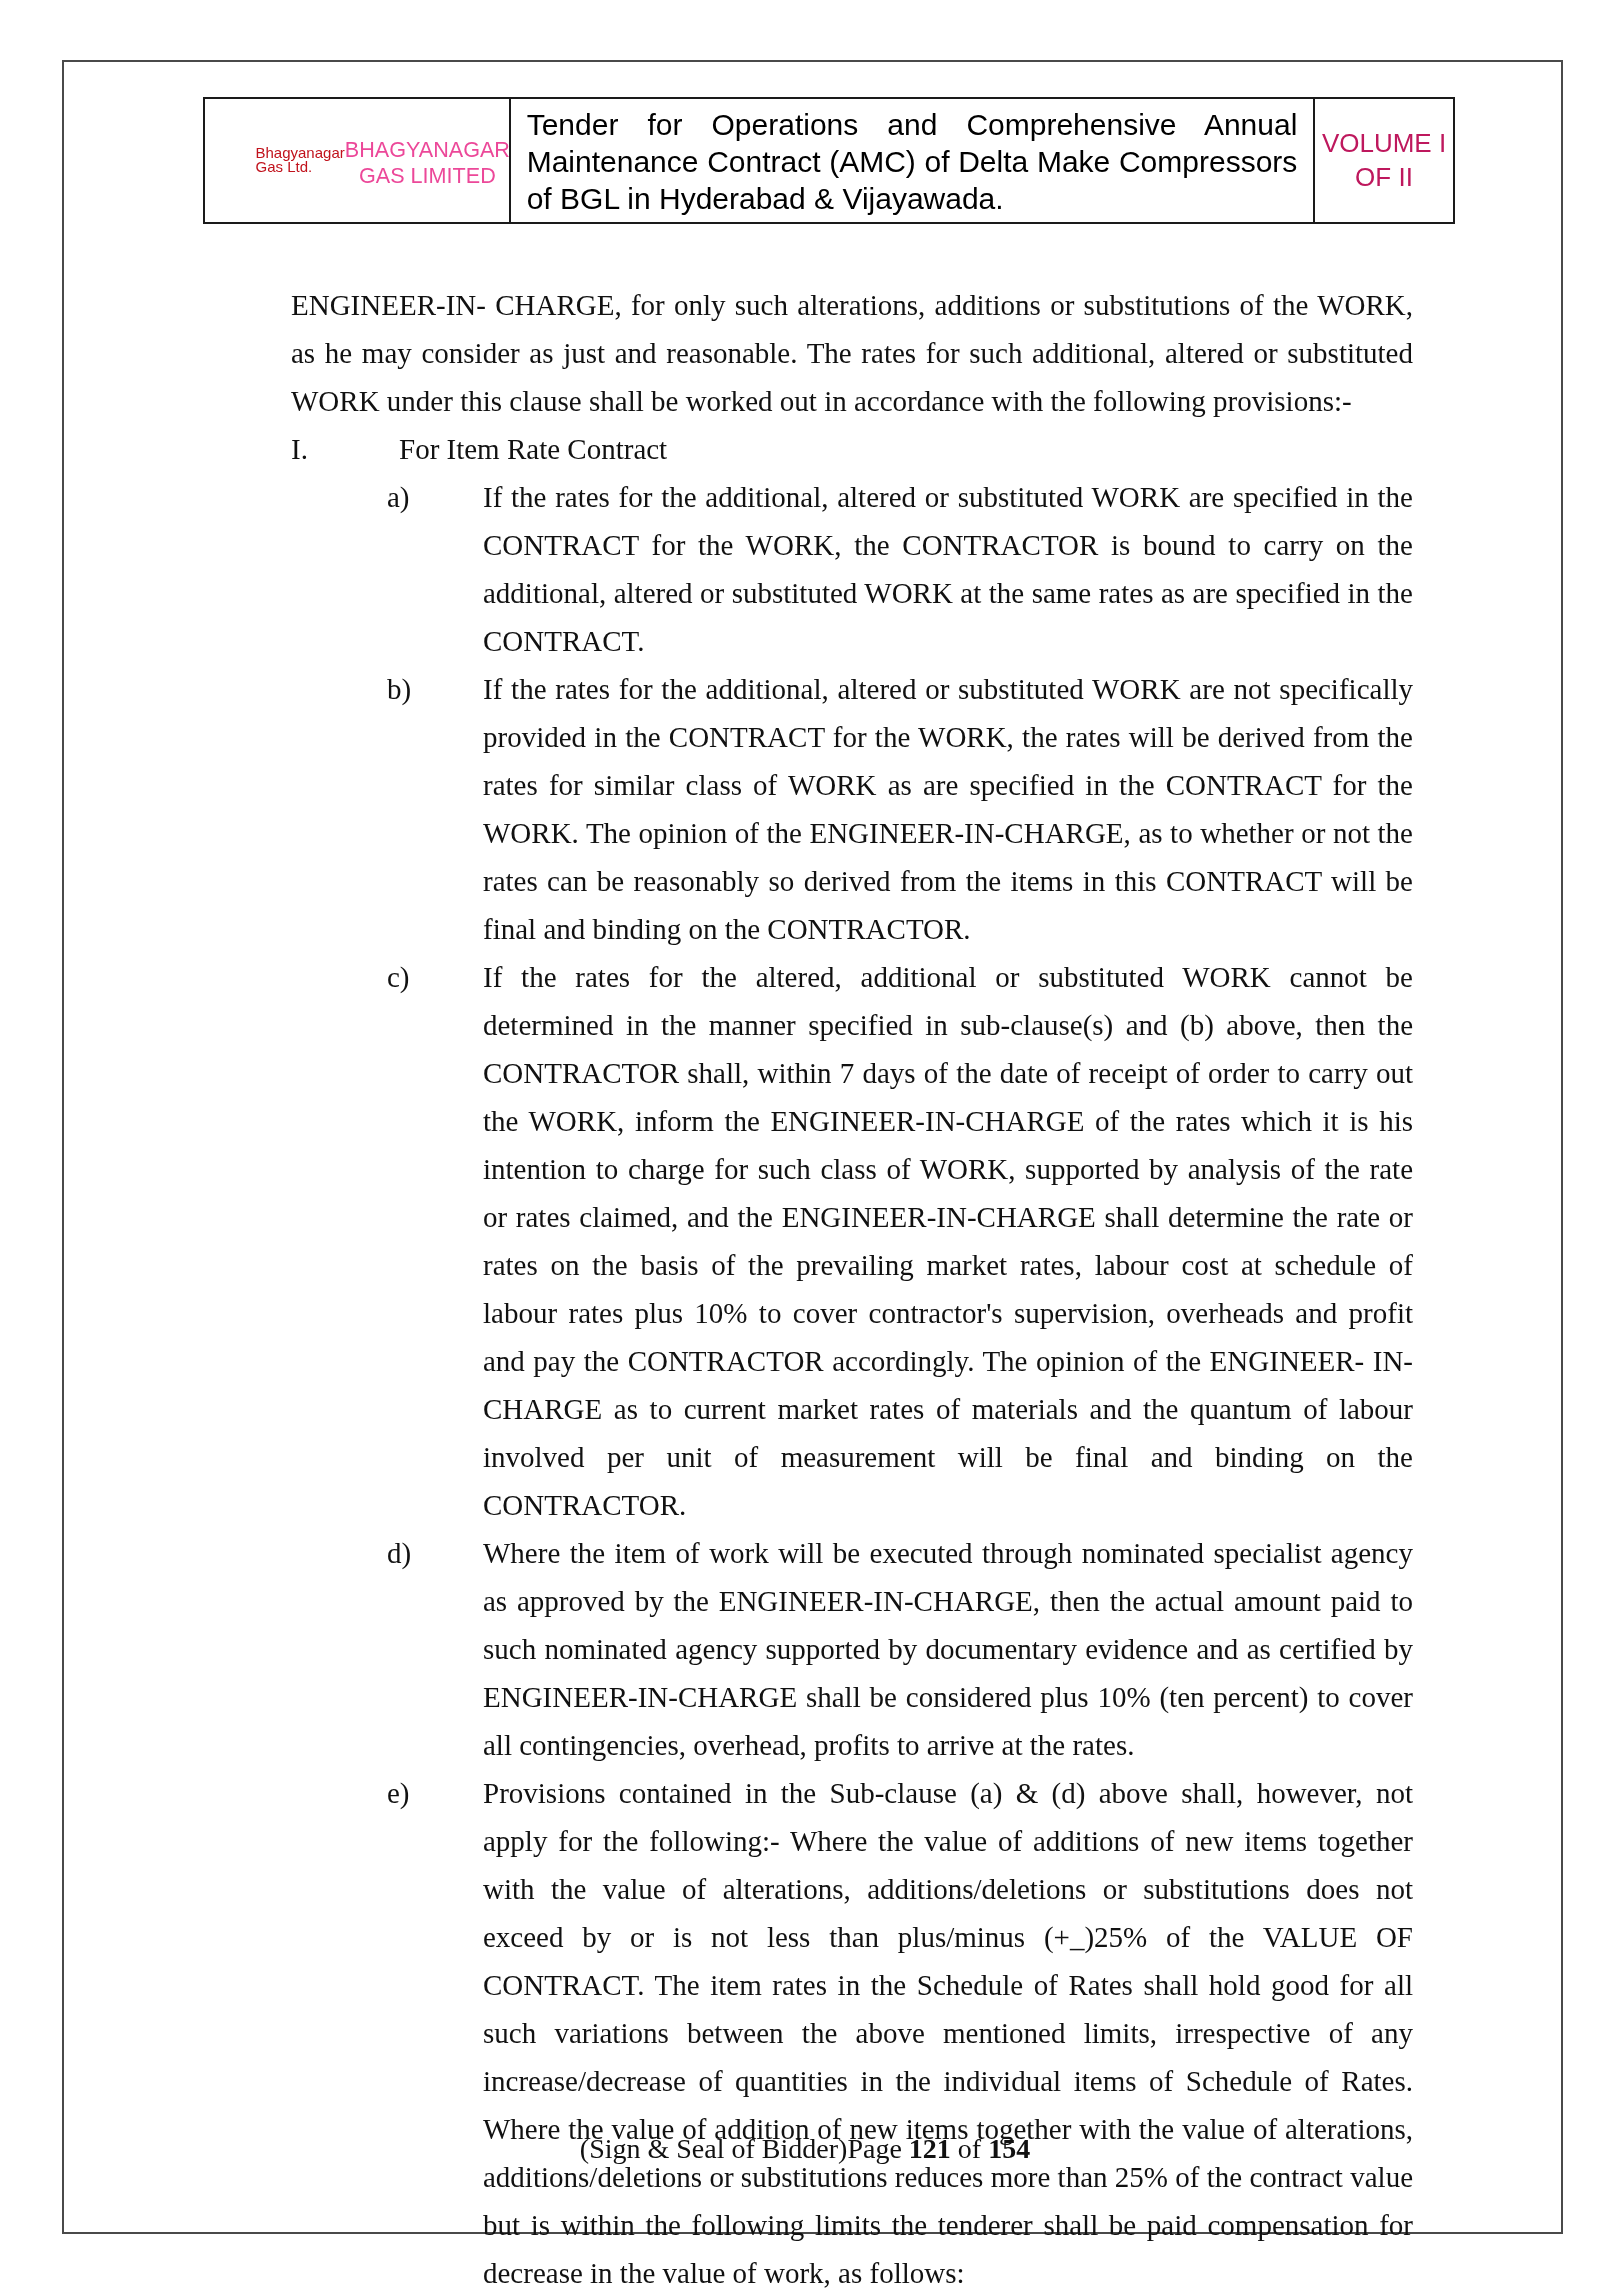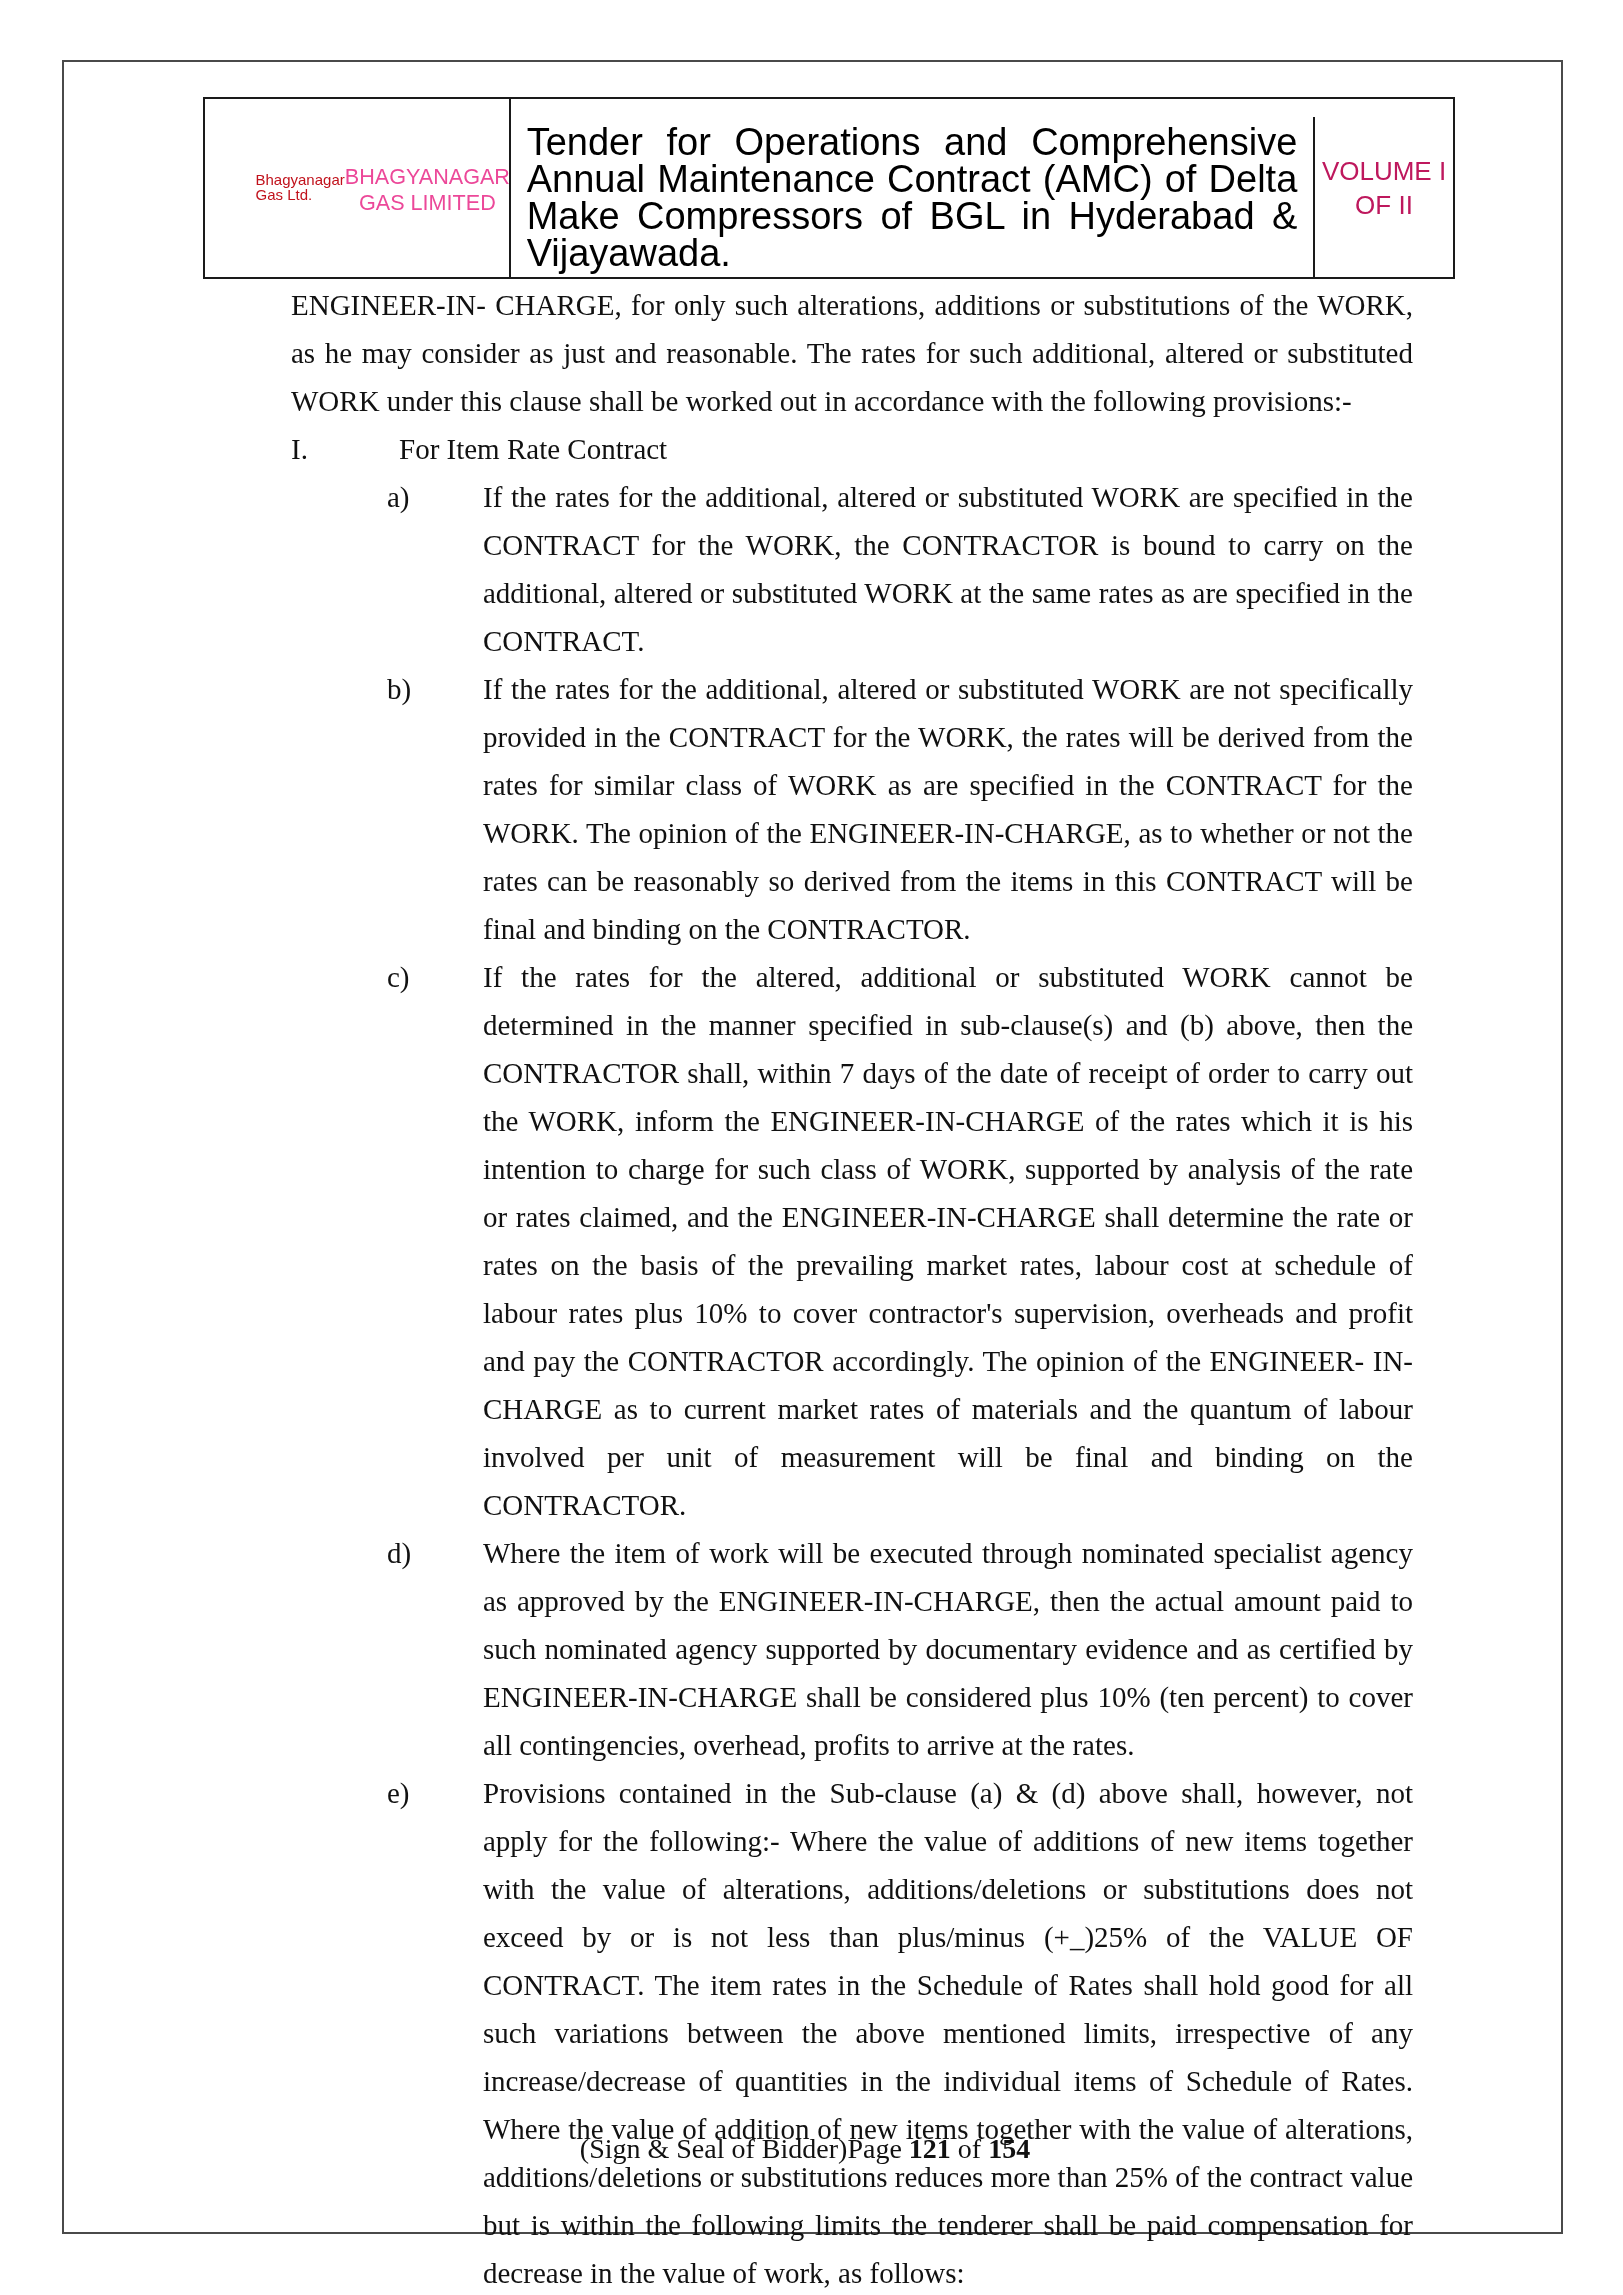--- a/index.html
+++ b/index.html
@@ -44,23 +44,22 @@
   .company-name {
     font-size: 21.6px; line-height: 26px;
     text-align: center;
     margin-top: 3.9px;
     color: #ec4899;
   }
   .title-cell {
     width: 804px;
     padding: 6.5px 15.7px 5.2px;
     font-family: "Liberation Sans", sans-serif;
-    font-size: 38px; line-height: 37px;
+    font-size: 30px; line-height: 37px;
     color: #000;
-    margin-top: 18px;
   }
   .tender-title { text-align: justify; }
   .bid-doc { text-align: center; }
   .volume-cell {
     flex: 1;
     display: flex; flex-direction: column;
     align-items: center; justify-content: center;
     font-family: "Liberation Sans", sans-serif;
     font-size: 26px; line-height: 34px;
     color: #be185d;

